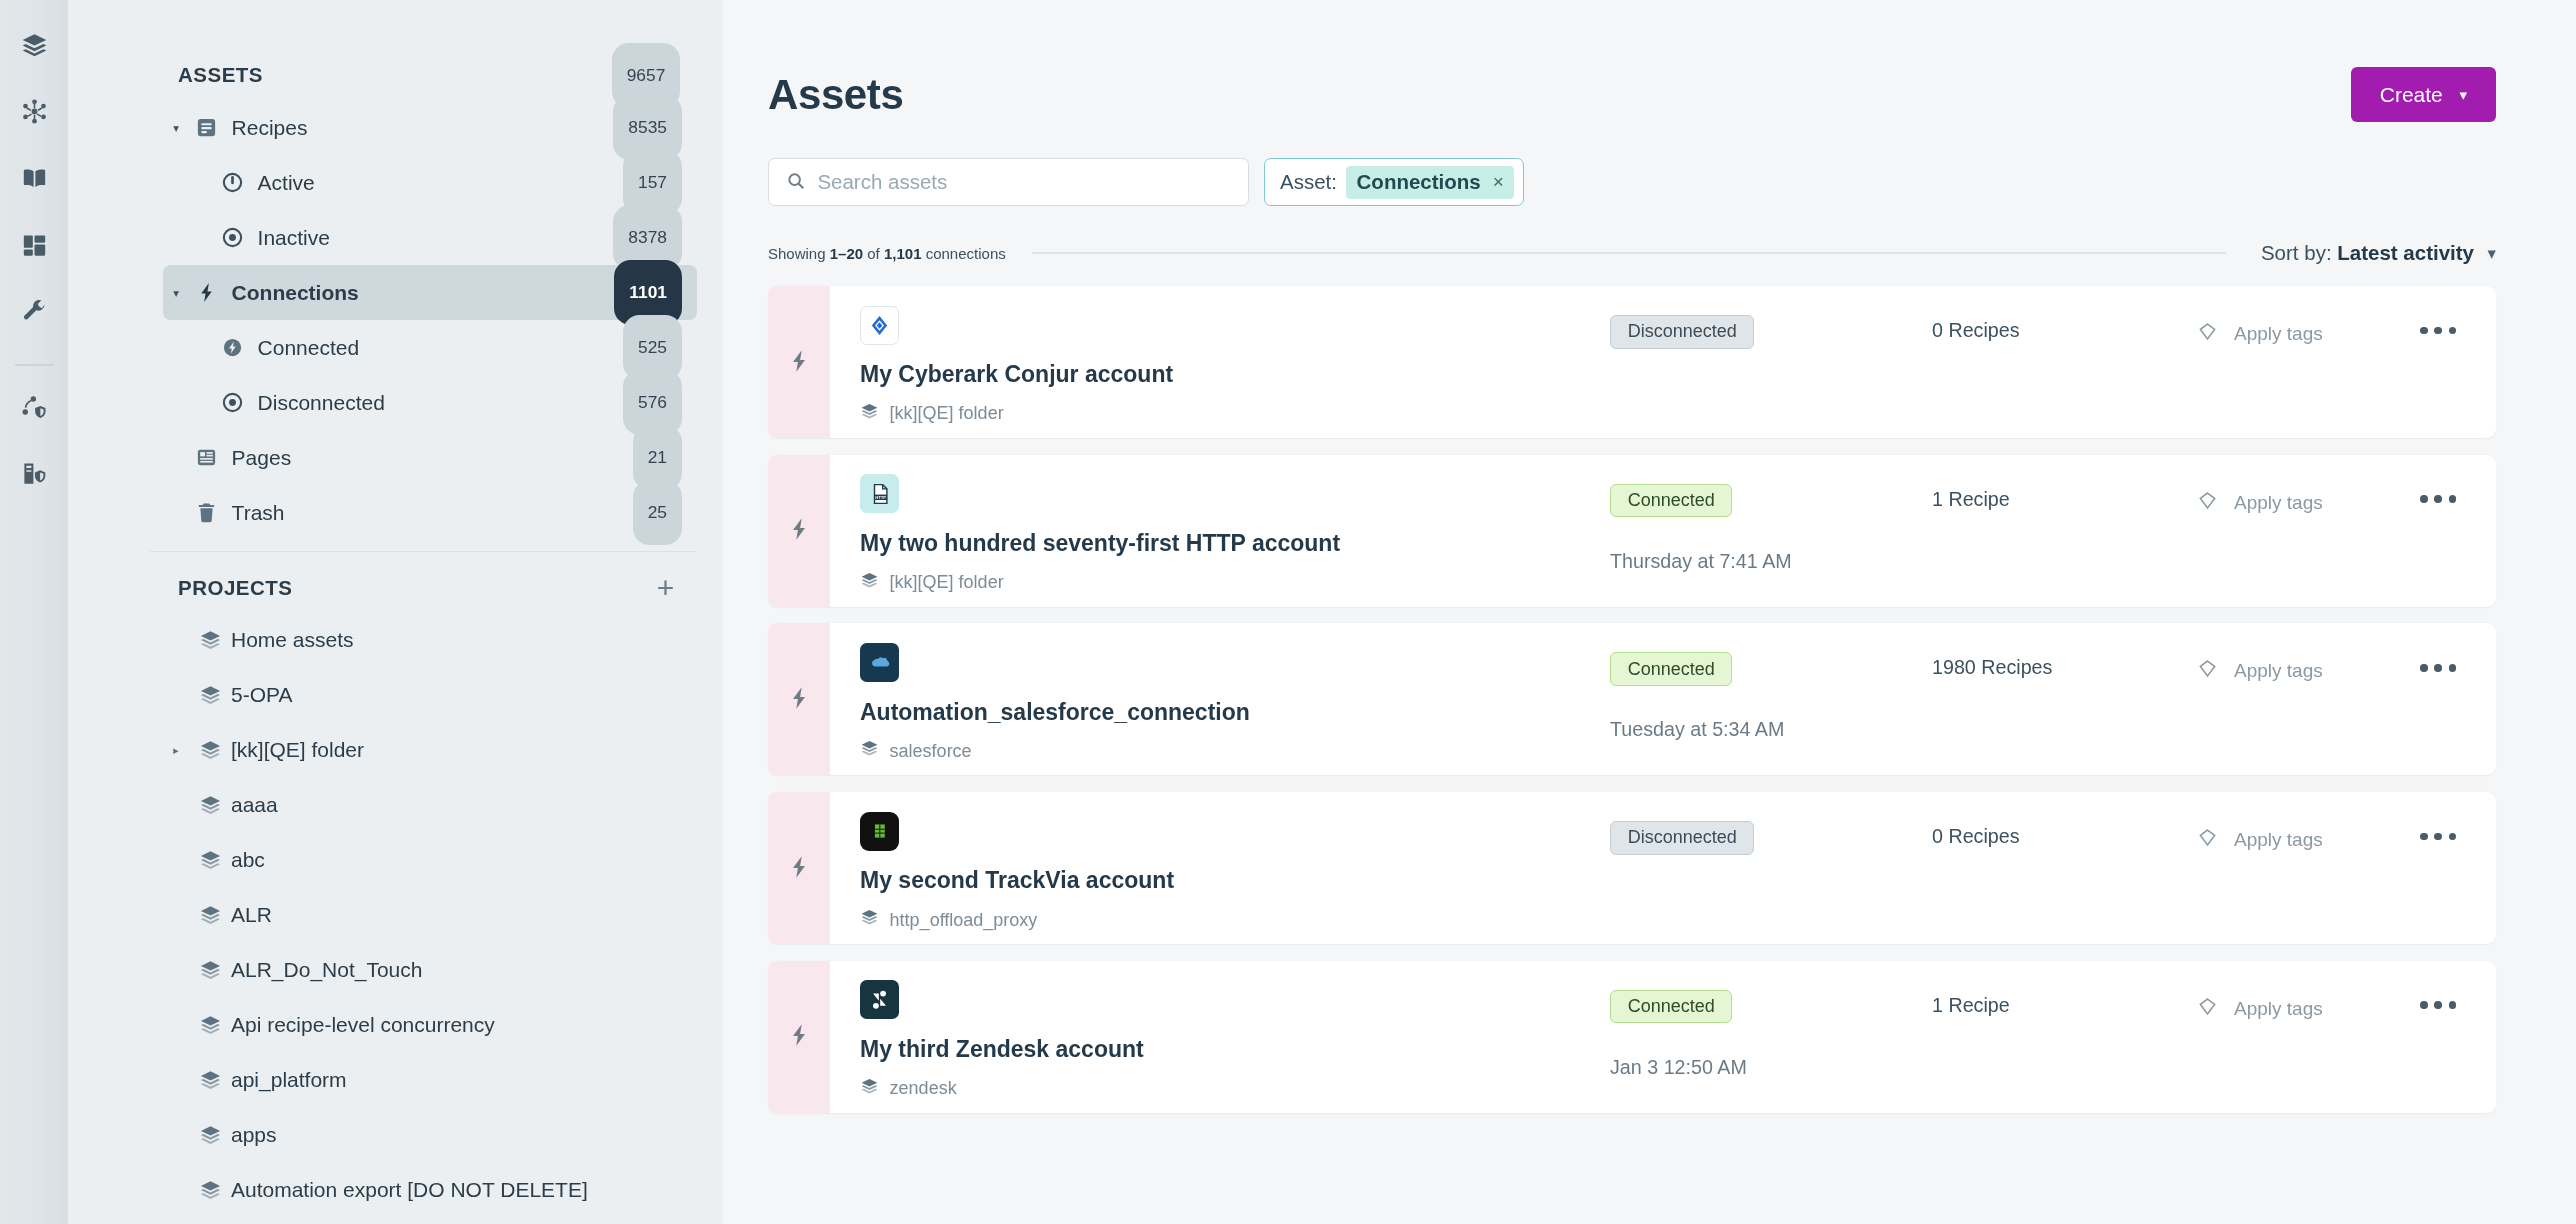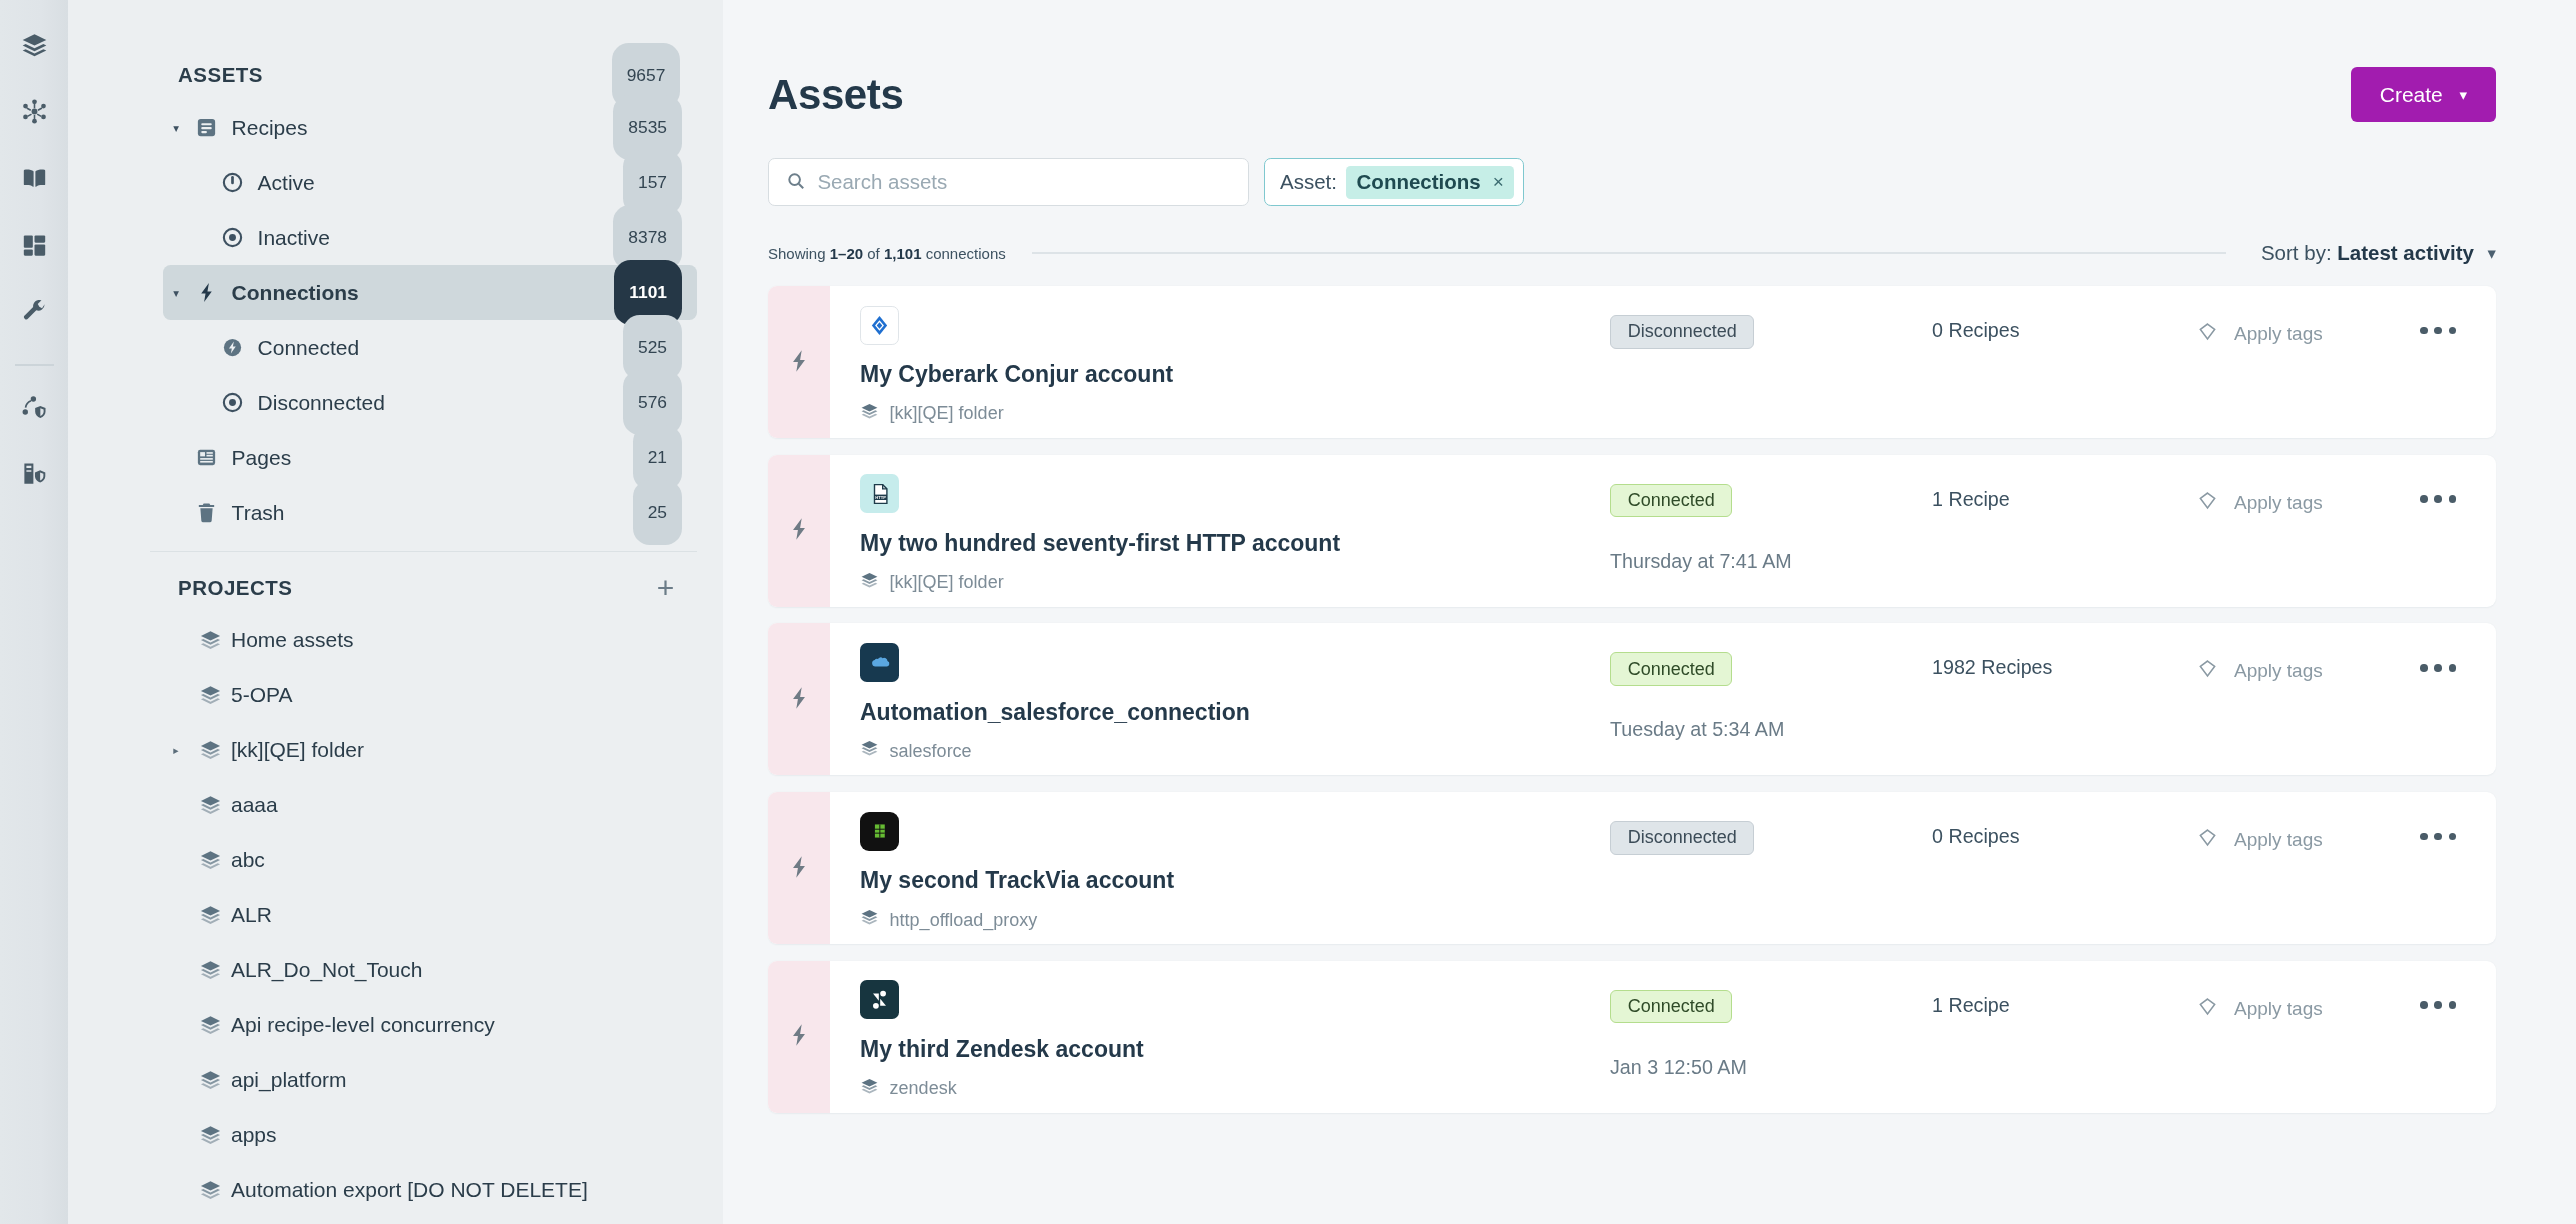--- a/index.html
+++ b/index.html
@@ -612,21 +612,21 @@
             <div class="card-folder">
               <span><svg viewBox="0 0 24 24" fill="#5d7382">
                   <path d="M12 2.4 2 7.2l10 4.8 10-4.8z"></path>
                   <path d="M2 11.6 12 16.4l10-4.8-2.6-1.25L12 14l-7.4-3.65z" opacity="0.72"></path>
                   <path d="M2 16 12 20.8 22 16l-2.6-1.25L12 18.4 4.6 14.75z" opacity="0.52"></path>
                 </svg></span>
               <span>salesforce</span>
             </div>
             <div class="col-status"><span class="pill connected">Connected</span></div>
             <div class="col-time">Tuesday at 5:34 AM</div>
-            <div class="col-recipes">1982 Recipes</div>
+            <div class="col-recipes">1980 Recipes</div>
             <div class="col-tags">
               <span><svg viewBox="0 0 24 24">
                   <path d="M12 2.6 21 9.4 12 21.4 3 9.4z"></path>
                 </svg></span>
               <span>Apply tags</span>
             </div>
             <div class="col-more">
               <i></i>
               <i></i>
               <i></i>

